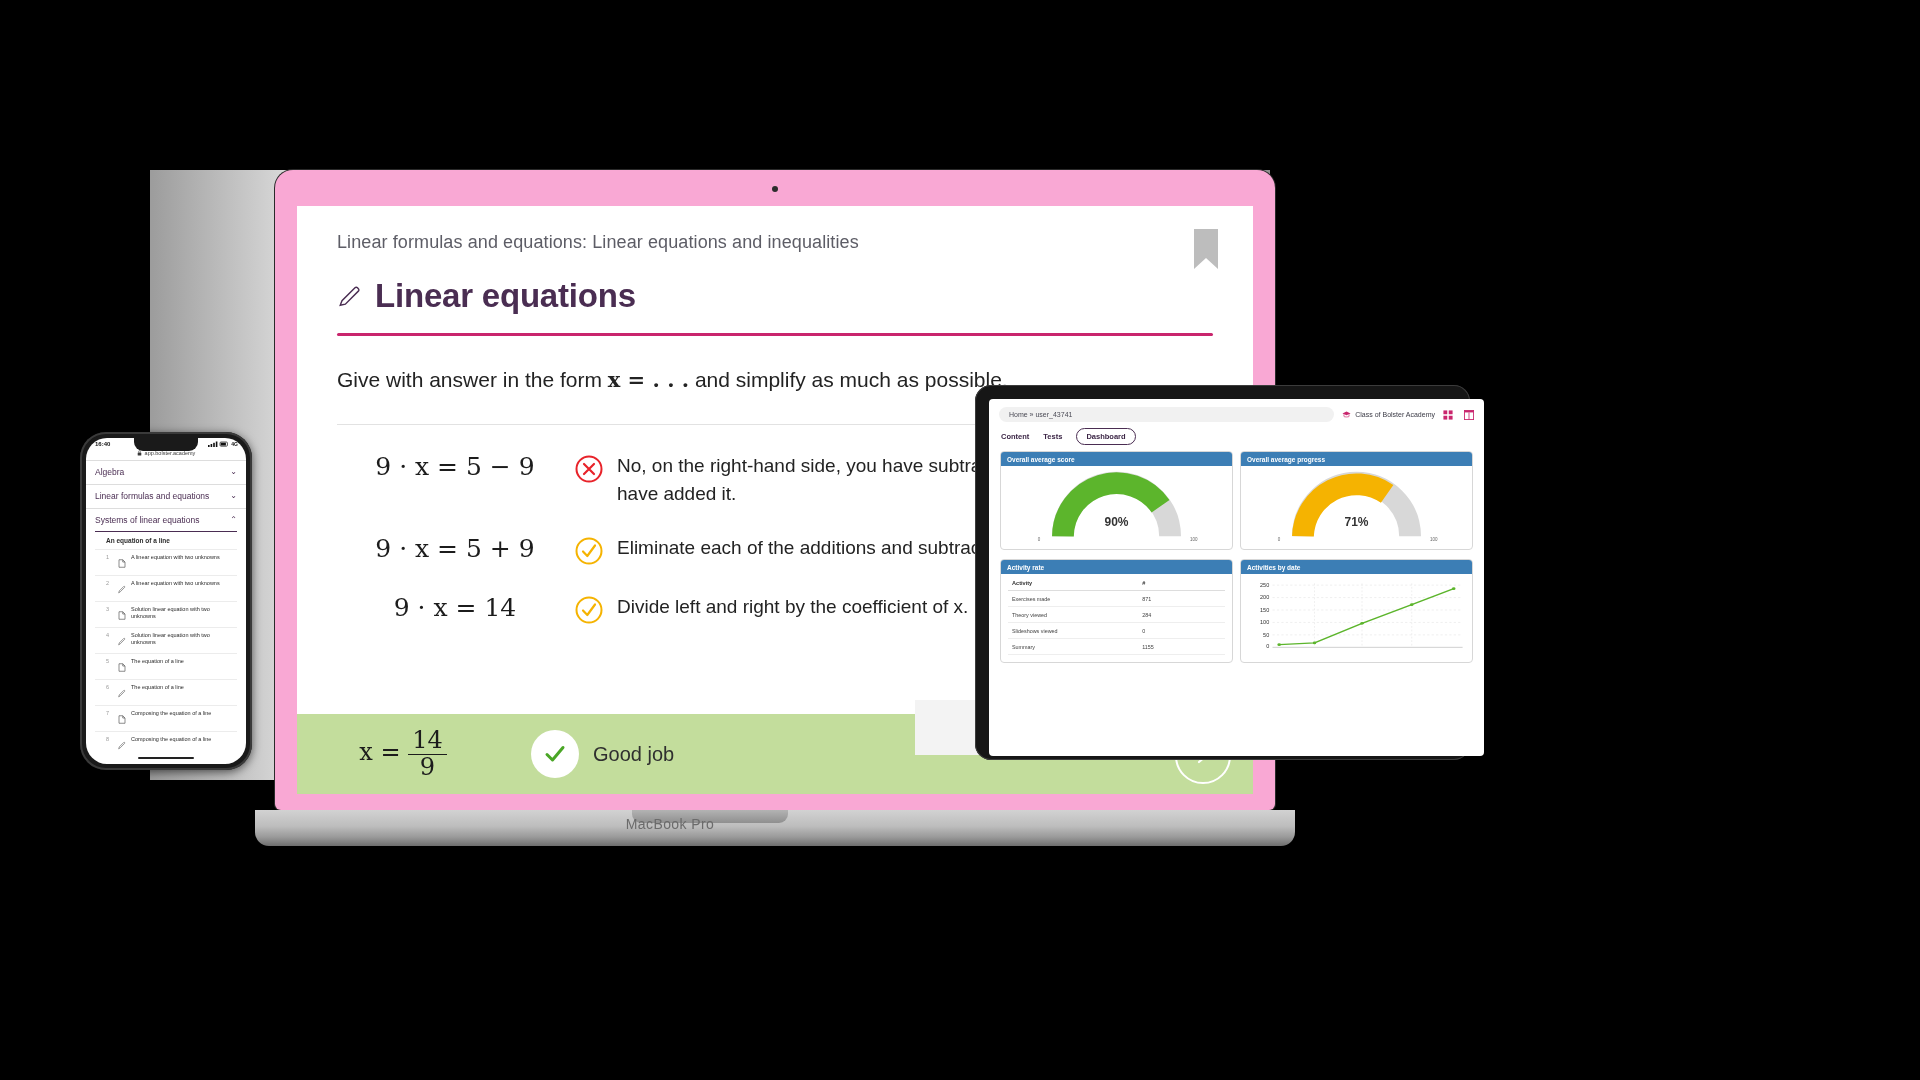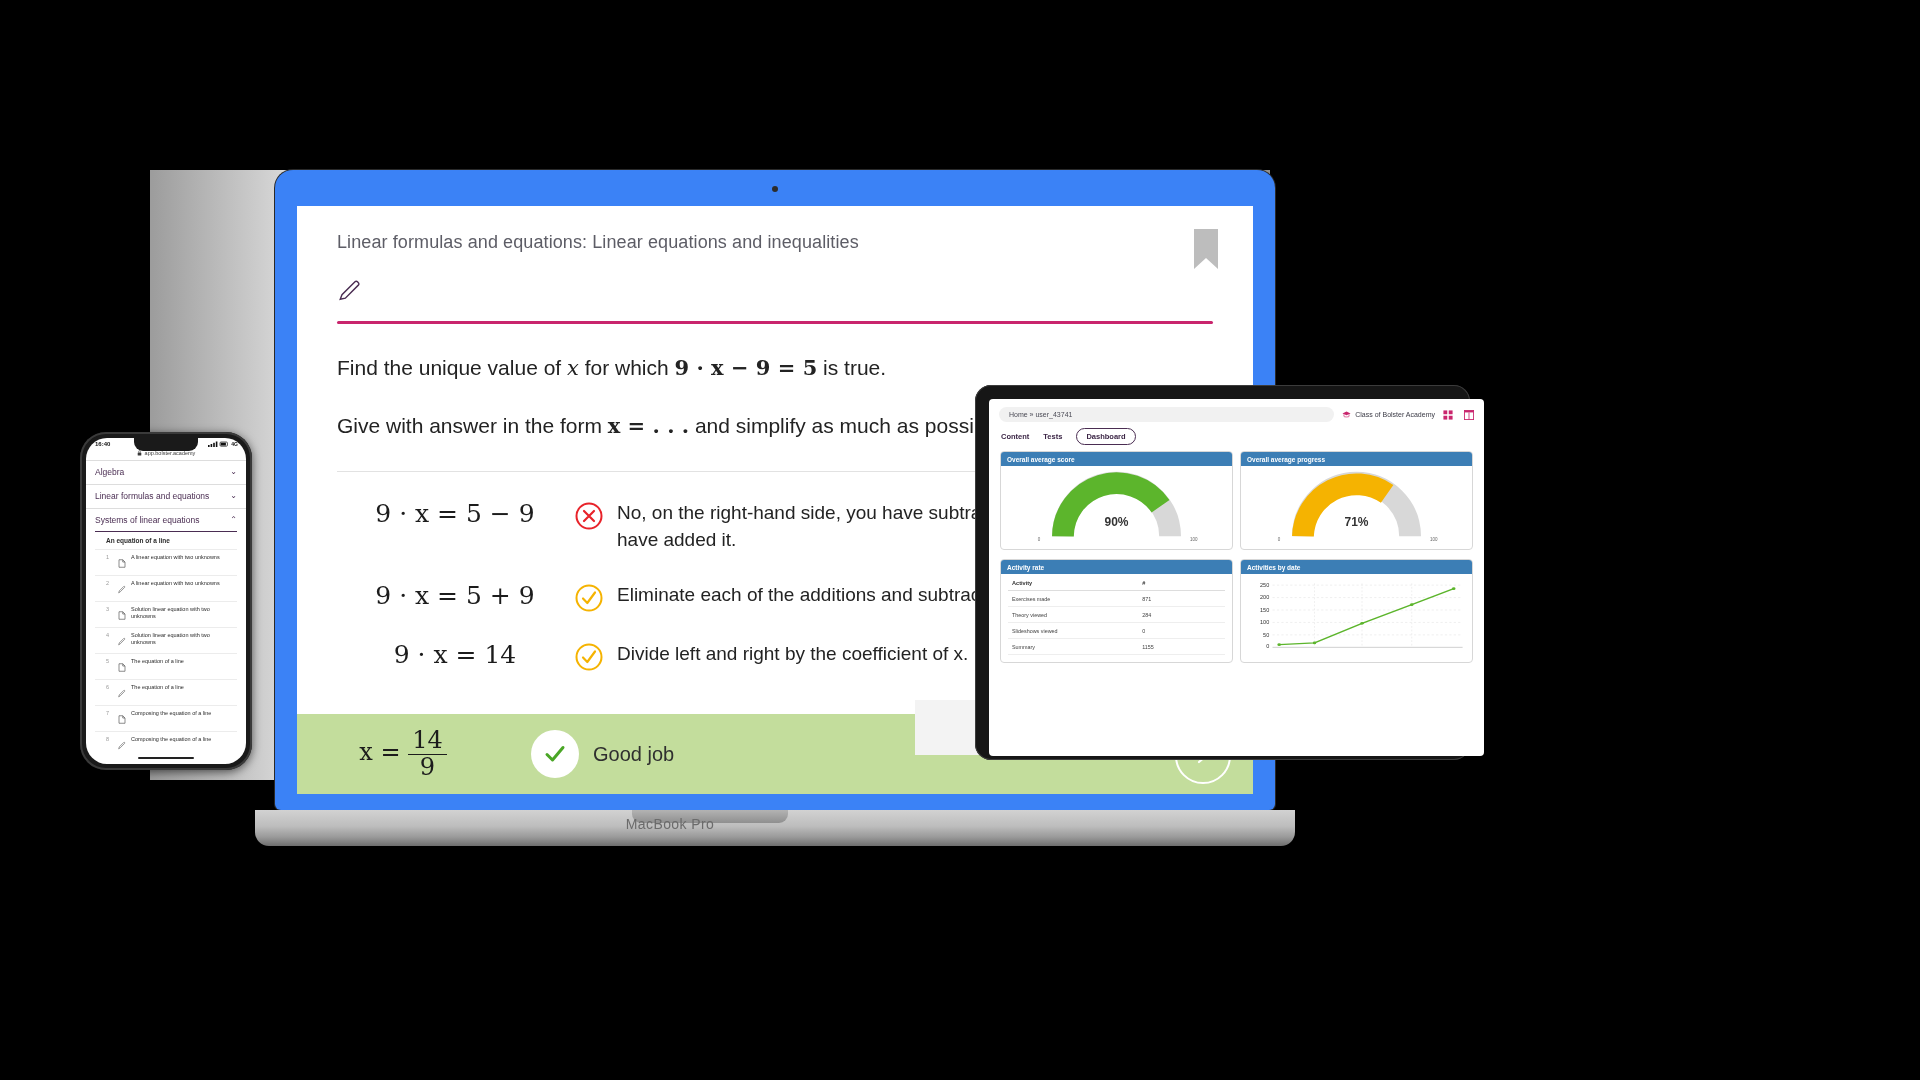--- a/index.html
+++ b/index.html
@@ -6,21 +6,21 @@
   body{width:1920px;height:1080px;overflow:hidden;font-family:"Liberation Sans",sans-serif;}
   .stage{position:relative;width:1920px;height:1080px;background:#000;}
 
   
   .abs{position:absolute;}
 
   
   #macbook{left:150px;top:170px;width:1120px;height:680px;}
   .mb-backpanel{position:absolute;left:0;top:0;width:1120px;height:610px;
       background:linear-gradient(90deg,#9c9c9c 0%,#d8d8d8 12%,#c9c9c9 35%,#dcdcdc 60%,#bdbdbd 85%,#8f8f8f 100%);}
-  .mb-bezel{position:absolute;left:125px;top:0px;width:1000px;height:640px;background:#3b82f6;
+  .mb-bezel{position:absolute;left:125px;top:0px;width:1000px;height:640px;background:#f9a8d4;
       border-radius:18px 18px 6px 6px;box-shadow:0 0 0 1px #2a2a2a;}
   .mb-cam{position:absolute;left:50%;top:16px;width:6px;height:6px;margin-left:-3px;border-radius:50%;background:#2c2c2c;}
   .mb-screen{position:absolute;left:22px;top:36px;width:956px;height:588px;background:#fff;overflow:hidden;}
   .mb-base{position:absolute;left:105px;top:640px;width:1040px;height:36px;
       background:linear-gradient(180deg,#d2d2d2 0%,#bdbdbd 45%,#9a9a9a 75%,#6e6e6e 100%);
       border-radius:0 0 14px 14px;}
   .mb-notch{position:absolute;left:50%;top:640px;margin-left:-78px;width:156px;height:13px;
       background:linear-gradient(180deg,#b3b3b3,#8f8f8f);border-radius:0 0 9px 9px;}
   .mb-label{position:absolute;left:0;top:646px;width:1040px;text-align:center;
       font-size:14px;color:#6b6b6b;letter-spacing:.4px;}
@@ -109,27 +109,25 @@
         <div class="lp-pad">
           <svg class="bookmark" viewBox="0 0 26 42">
             <path d="M1 1 h24 v40 l-12 -11 l-12 11 z" fill="#bdbdbd"></path>
           </svg>
           <div class="lp-bread">Linear formulas and equations: Linear equations and inequalities</div>
 
           <div class="lp-h1">
             <svg class="pencil" viewBox="0 0 24 24">
               <path d="M3 20.5 L4.6 16.4 L16.6 4.4 a1.6 1.6 0 0 1 2.3 0 l0.8 0.8 a1.6 1.6 0 0 1 0 2.3 L7.7 19.5 z" fill="none" stroke="#4a2d52" stroke-width="1.3"></path>
             </svg>
+            <span class="t">Linear equations</span>
           </div>
 
           <div class="lp-rule"></div>
 
-          <div class="lp-q">
-            <span>Find the unique value of </span><span class="mono">x</span><span> for which </span><span class="num">9 · x − 9 = 5</span><span> is true.</span>
-          </div>
 
           <div class="lp-q">
             <span>Give with answer in the form </span><span class="num">x = . . .</span><span> and simplify as much as possible.</span>
           </div>
 
           <div class="lp-hr"></div>
 
           <div class="step">
             <div class="eq">9 · x = 5 − 9</div>
             <div class="mk">

